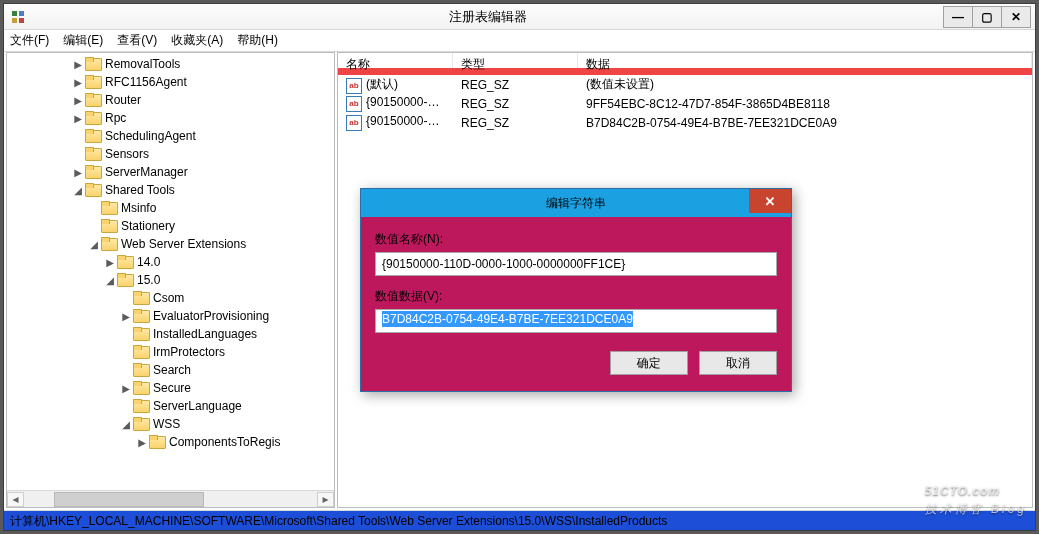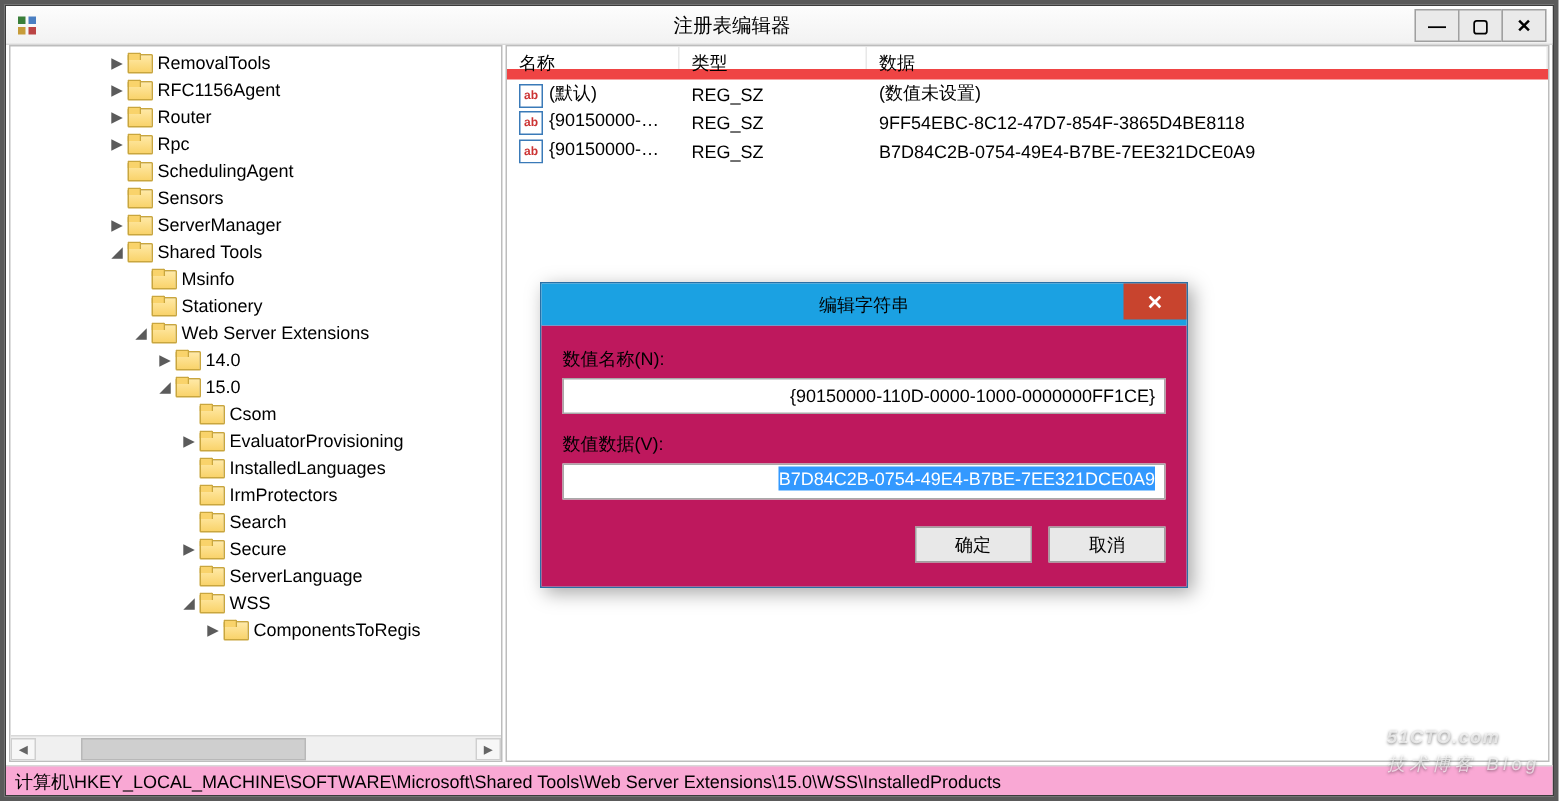--- a/index.html
+++ b/index.html
@@ -27,28 +27,28 @@
   .lv-head .col { padding:3px 8px; border-right:1px solid #e8e8e8;}
   .c1{width:115px;} .c2{width:125px;} .c3{flex:1;}
   .lv-row { display:flex; height:19px; align-items:center;}
   .lv-row .cell{padding:0 8px; overflow:hidden; text-overflow:ellipsis; white-space:nowrap;}
   .ab-icon{ width:16px; height:16px; margin-right:4px; display:inline-block; background:#fff; border:1px solid #3a7ab8; position:relative; font-size:8px; color:#c33; font-weight:bold; line-height:13px; text-align:center;}
   .ab-icon::after{content:"ab";}
   .hscroll{position:absolute;left:0;right:0;bottom:0;height:17px;background:#f0f0f0;border-top:1px solid #d8d8d8;display:flex;align-items:center;}
   .hscroll .arrow{width:17px;height:15px;border:1px solid #cfcfcf;background:#f7f7f7;display:flex;align-items:center;justify-content:center;color:#666;}
   .hscroll .track{flex:1;height:15px;position:relative;}
   .hscroll .thumb{position:absolute;top:0;height:15px;background:#cfcfcf;border:1px solid #b8b8b8;}
-  .statusbar { height:20px; border-top:1px solid #d8d8d8; padding:2px 6px; background:#f9a8d4;}
+  .statusbar { height:20px; border-top:1px solid #d8d8d8; padding:2px 6px; background:#1d4ed8;}
   
   .dialog { position:absolute; left:360px; top:188px; width:432px; background:#fff; border:1px solid #2a6fa5; box-shadow:3px 3px 12px rgba(0,0,0,.35);}
   .dlg-title { height:28px; background:#1ba1e2; color:#000; display:flex; align-items:center; justify-content:center; position:relative; font-size:13px;}
   .dlg-close { position:absolute; right:0; top:0; width:42px; height:24px; background:#c8442e; color:#fff; display:flex; align-items:center; justify-content:center; font-weight:bold; font-size:13px;}
   .dlg-body { padding:14px 14px 16px 14px; background:#be185d;}
   .dlg-body label { display:block; margin-bottom:4px;}
-  .dlg-input { width:100%; height:24px; border:1px solid #a9a9a9; padding:2px 6px; background:#fff; margin-bottom:12px;text-align:right;}
+  .dlg-input { width:100%; height:24px; border:1px solid #a9a9a9; padding:2px 6px; background:#fff; margin-bottom:12px;}
   .dlg-input.sel { background:#fff; }
   .dlg-input.sel span{ background:#3399ff; color:#fff; padding:1px 0;}
   .dlg-btns { text-align:right; padding-top:6px;}
   .dlg-btn { width:78px; height:24px; border:1px solid #a0a0a0; background:#e8e8e8; margin-left:8px;}
   .watermark{position:absolute;right:12px;bottom:16px;color:rgba(255,255,255,.65);font-size:22px;font-weight:bold;font-style:italic;text-shadow:0 1px 2px rgba(0,0,0,.5);letter-spacing:1px;pointer-events:none;margin-left:30px;}
   .watermark small{display:block;font-size:12px;font-weight:normal;letter-spacing:3px;}
 </style>
 </head>
 <body>
 
@@ -62,20 +62,27 @@
           <rect x="9" y="9" width="5" height="5" fill="#b44"></rect>
         </svg>
     </span>
     <span class="title">注册表编辑器</span>
     <div class="win-btns">
       <div class="win-btn">—</div>
       <div class="win-btn">▢</div>
       <div class="win-btn">✕</div>
     </div>
   </div>
+  <div class="menubar">
+    <span>文件(F)</span>
+    <span>编辑(E)</span>
+    <span>查看(V)</span>
+    <span>收藏夹(A)</span>
+    <span>帮助(H)</span>
+  </div>
   <div class="content">
     <div class="tree-pane">
       <div class="tree-inner">
         <div class="tree" id="tree">
             <div class="node" style="padding-left: 64px;">
               <span class="tw">▶</span>
               <span class="fld"></span>
               <span>RemovalTools</span>
             </div>
             <div class="node" style="padding-left: 64px;">

